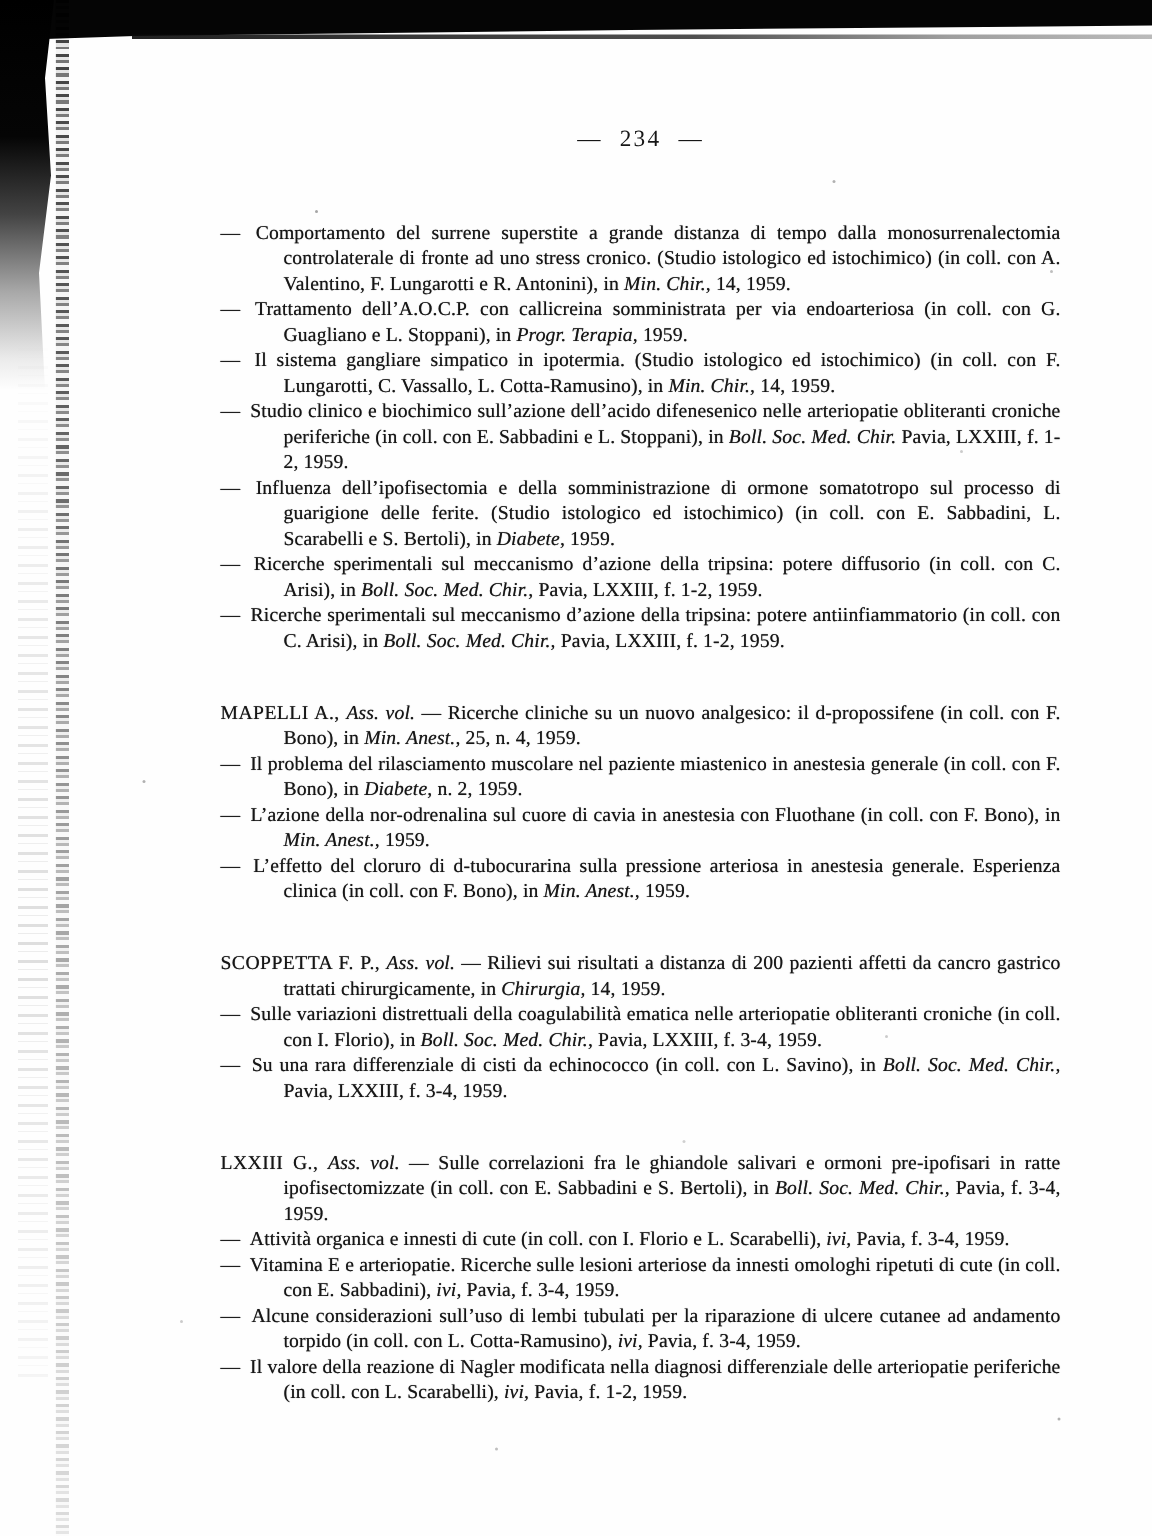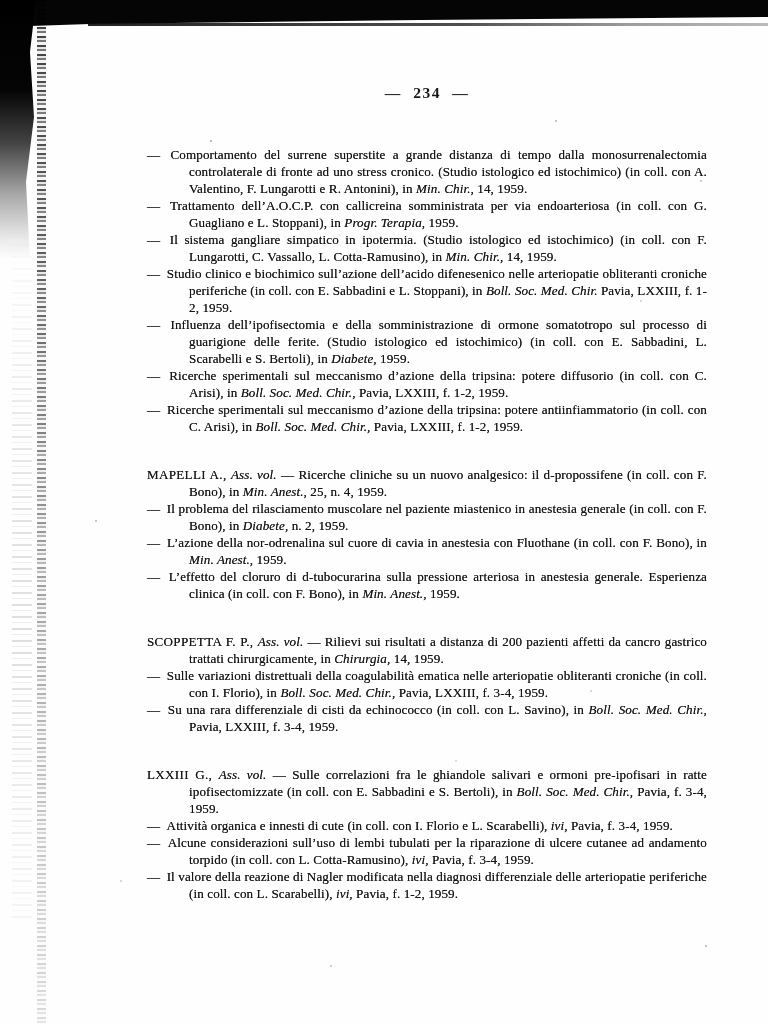--- a/index.html
+++ b/index.html
@@ -64,21 +64,21 @@
     position: absolute;
     left: 147px; top: 84px;
     width: 560px;
   }
   .page-number {
     text-align: center;
     font-size: 15.5px;
     letter-spacing: 1.5px;
     word-spacing: 6px;
     margin: 0 0 44px 0;
-    font-weight: bold;
+    font-weight: normal;
   }
   .entry {
     margin: 0;
     font-size: 13.1px;
     line-height: 17px;
     text-align: justify;
     padding-left: 42px;
     text-indent: -42px;
     letter-spacing: 0.1px;
     text-shadow: 0 0 0.5px rgba(0,0,0,0.7);
@@ -118,18 +118,19 @@
           <p class="entry"><span class="dash">— </span><span>L’effetto del cloruro di d-tubocurarina sulla pressione arteriosa in anestesia generale. Esperienza clinica (in coll. con F. Bono), in </span><span class="it">Min. Anest.,</span><span> 1959.</span></p>
         </div>
         <div class="section">
           <p class="entry"><span class="author">SCOPPETTA F. P., </span><span class="it">Ass. vol.</span> — <span>Rilievi sui risultati a distanza di 200 pazienti affetti da cancro gastrico trattati chirurgicamente, in </span><span class="it">Chirurgia,</span><span> 14, 1959.</span></p>
           <p class="entry"><span class="dash">— </span><span>Sulle variazioni distrettuali della coagulabilità ematica nelle arteriopatie obliteranti croniche (in coll. con I. Florio), in </span><span class="it">Boll. Soc. Med. Chir.,</span><span> Pavia, LXXIII, f. 3-4, 1959.</span></p>
           <p class="entry"><span class="dash">— </span><span>Su una rara differenziale di cisti da echinococco (in coll. con L. Savino), in </span><span class="it">Boll. Soc. Med. Chir.,</span><span> Pavia, LXXIII, f. 3-4, 1959.</span></p>
         </div>
         <div class="section">
           <p class="entry"><span class="author">LXXIII G., </span><span class="it">Ass. vol.</span> — <span>Sulle correlazioni fra le ghiandole salivari e ormoni pre-ipofisari in ratte ipofisectomizzate (in coll. con E. Sabbadini e S. Bertoli), in </span><span class="it">Boll. Soc. Med. Chir.,</span><span> Pavia, f. 3-4, 1959.</span></p>
           <p class="entry"><span class="dash">— </span><span>Attività organica e innesti di cute (in coll. con I. Florio e L. Scarabelli), </span><span class="it">ivi,</span><span> Pavia, f. 3-4, 1959.</span></p>
+          <p class="entry"><span class="dash">— </span><span>Vitamina E e arteriopatie. Ricerche sulle lesioni arteriose da innesti omologhi ripetuti di cute (in coll. con E. Sabbadini), </span><span class="it">ivi,</span><span> Pavia, f. 3-4, 1959.</span></p>
           <p class="entry"><span class="dash">— </span><span>Alcune considerazioni sull’uso di lembi tubulati per la riparazione di ulcere cutanee ad andamento torpido (in coll. con L. Cotta-Ramusino), </span><span class="it">ivi,</span><span> Pavia, f. 3-4, 1959.</span></p>
           <p class="entry"><span class="dash">— </span><span>Il valore della reazione di Nagler modificata nella diagnosi differenziale delle arteriopatie periferiche (in coll. con L. Scarabelli), </span><span class="it">ivi,</span><span> Pavia, f. 1-2, 1959.</span></p>
         </div>
       </div>
   </div>
 </div>
 
 </body></html>

